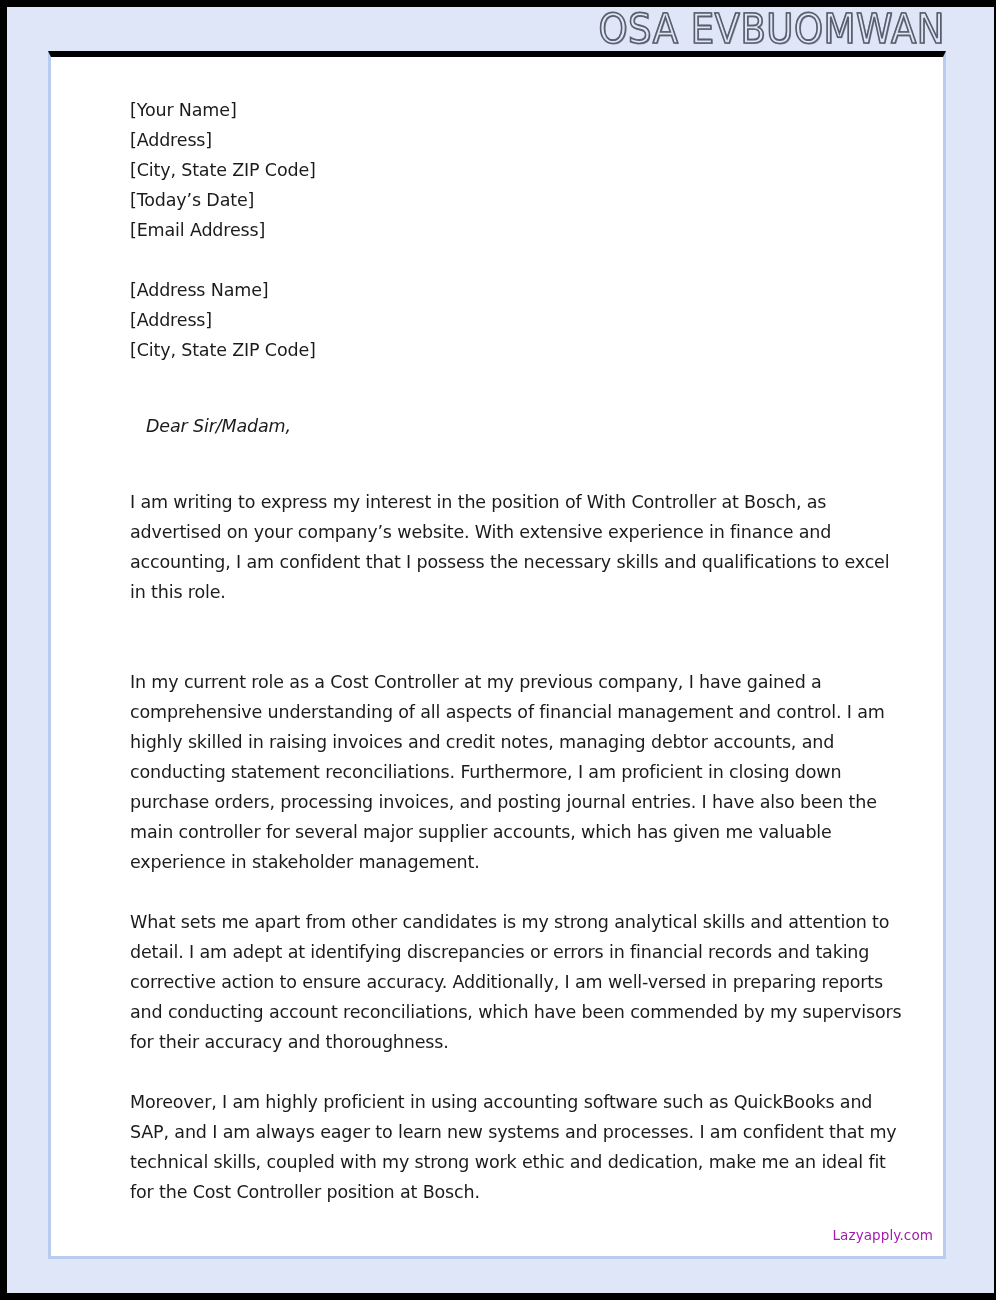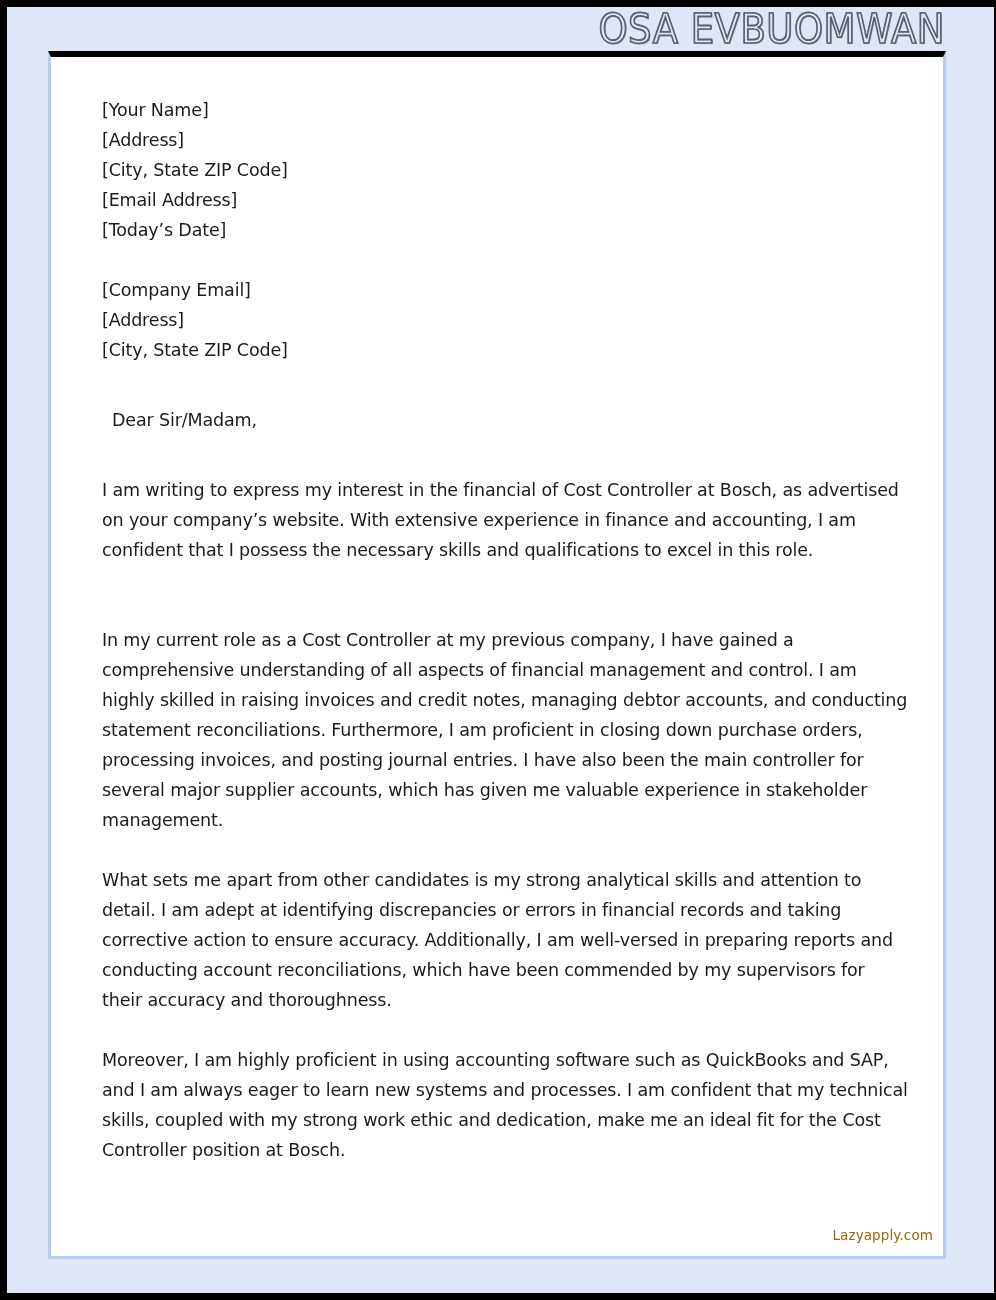--- a/index.html
+++ b/index.html
@@ -66,21 +66,21 @@
     border-top: 6px solid #000000;
     border-left: 3px solid #b7ccee;
     border-right: 3px solid #b7ccee;
     border-bottom: 3px solid #b7ccee;
     box-sizing: border-box;
     overflow: hidden;
   }
 
   .page-body {
     position: relative;
-    padding: 38px 34px 0 51px;
+    padding: 38px 34px 0 79px;
     box-sizing: border-box;
     height: 100%;
   }
 
   .letter-text {
     font-family: "DejaVu Sans", sans-serif;
     font-size: 17.5px;
     line-height: 30px;
     color: #1b1b1b;
     letter-spacing: -0.15px;
@@ -97,71 +97,72 @@
   .block-gap {
     height: 30px;
   }
 
   .para {
     margin: 0;
     text-align: left;
   }
 
   .salutation {
-    margin: 10px;
+    margin: 16px;
     white-space: nowrap;
+    font-style: italic;
   }
 
   
   .watermark {
     position: absolute;
     right: 10px;
     bottom: 6px;
     font-family: "DejaVu Sans", sans-serif;
     font-size: 13.5px;
-    color: #a16207;
+    color: #a21caf;
     letter-spacing: 0.1px;
     white-space: nowrap;
   }
 </style>
 </head>
 <body>
 
 <div class="doc-frame">
 
   <div class="letterhead">
     <div class="letterhead-name">OSA EVBUOMWAN</div>
   </div>
 
   <div class="page-sheet">
     <div class="page-body letter-text">
 
       <div class="addr-block">
         <span class="addr-line">[Your Name]</span>
         <span class="addr-line">[Address]</span>
         <span class="addr-line">[City, State ZIP Code]</span>
+        <span class="addr-line">[Today’s Date]</span>
         <span class="addr-line">[Email Address]</span>
-        <span class="addr-line">[Today’s Date]</span>
       </div>
 
       <div class="block-gap"></div>
 
       <div class="addr-block">
-        <span class="addr-line">[Company Email]</span>
+        <span class="addr-line">[Address Name]</span>
         <span class="addr-line">[Address]</span>
         <span class="addr-line">[City, State ZIP Code]</span>
       </div>
 
       <div class="block-gap"></div>
 
       <p class="salutation">Dear Sir/Madam,</p>
 
       <div class="block-gap"></div>
 
-      <p class="para">I am writing to express my interest in the financial of Cost Controller at Bosch, as advertised on your company’s website. With extensive experience in finance and accounting, I am confident that I possess the necessary skills and qualifications to excel in this role.</p>
+      <p class="para">I am writing to express my interest in the position of With Controller at Bosch, as advertised on your company’s website. With extensive experience in finance and accounting, I am confident that I possess the necessary skills and qualifications to excel in this role.</p>
       <div class="block-gap"></div>
 
       <div class="block-gap"></div>
 
       <p class="para">In my current role as a Cost Controller at my previous company, I have gained a comprehensive understanding of all aspects of financial management and control. I am highly skilled in raising invoices and credit notes, managing debtor accounts, and conducting statement reconciliations. Furthermore, I am proficient in closing down purchase orders, processing invoices, and posting journal entries. I have also been the main controller for several major supplier accounts, which has given me valuable experience in stakeholder management.</p>
       <div class="block-gap"></div>
 
       <p class="para">What sets me apart from other candidates is my strong analytical skills and attention to detail. I am adept at identifying discrepancies or errors in financial records and taking corrective action to ensure accuracy. Additionally, I am well-versed in preparing reports and conducting account reconciliations, which have been commended by my supervisors for their accuracy and thoroughness.</p>
       <div class="block-gap"></div>
 

